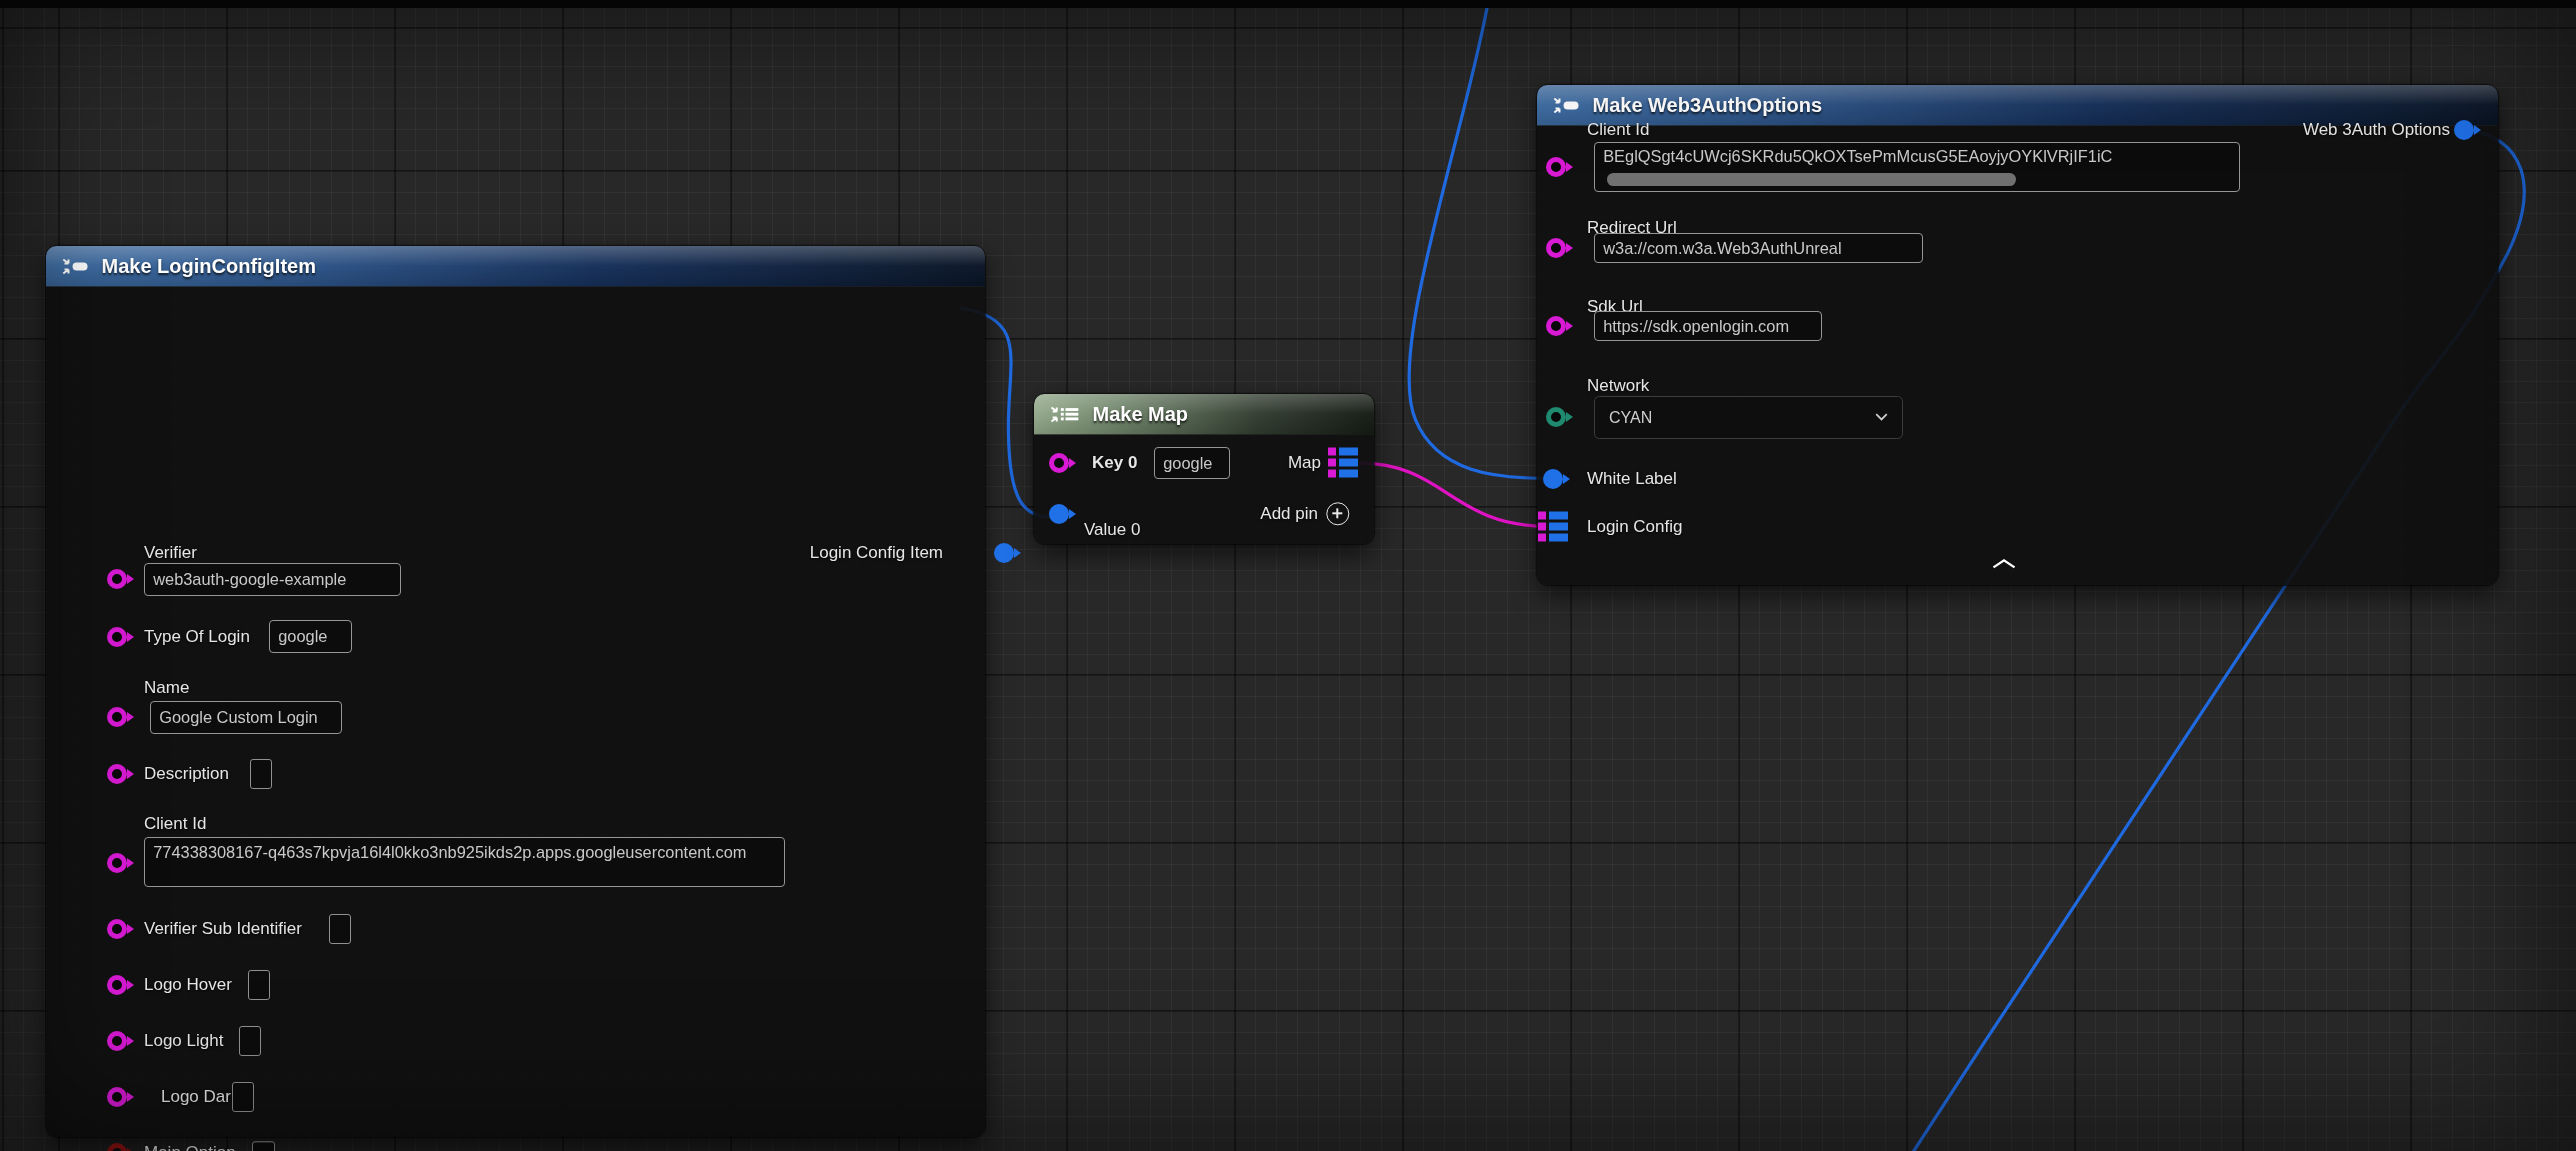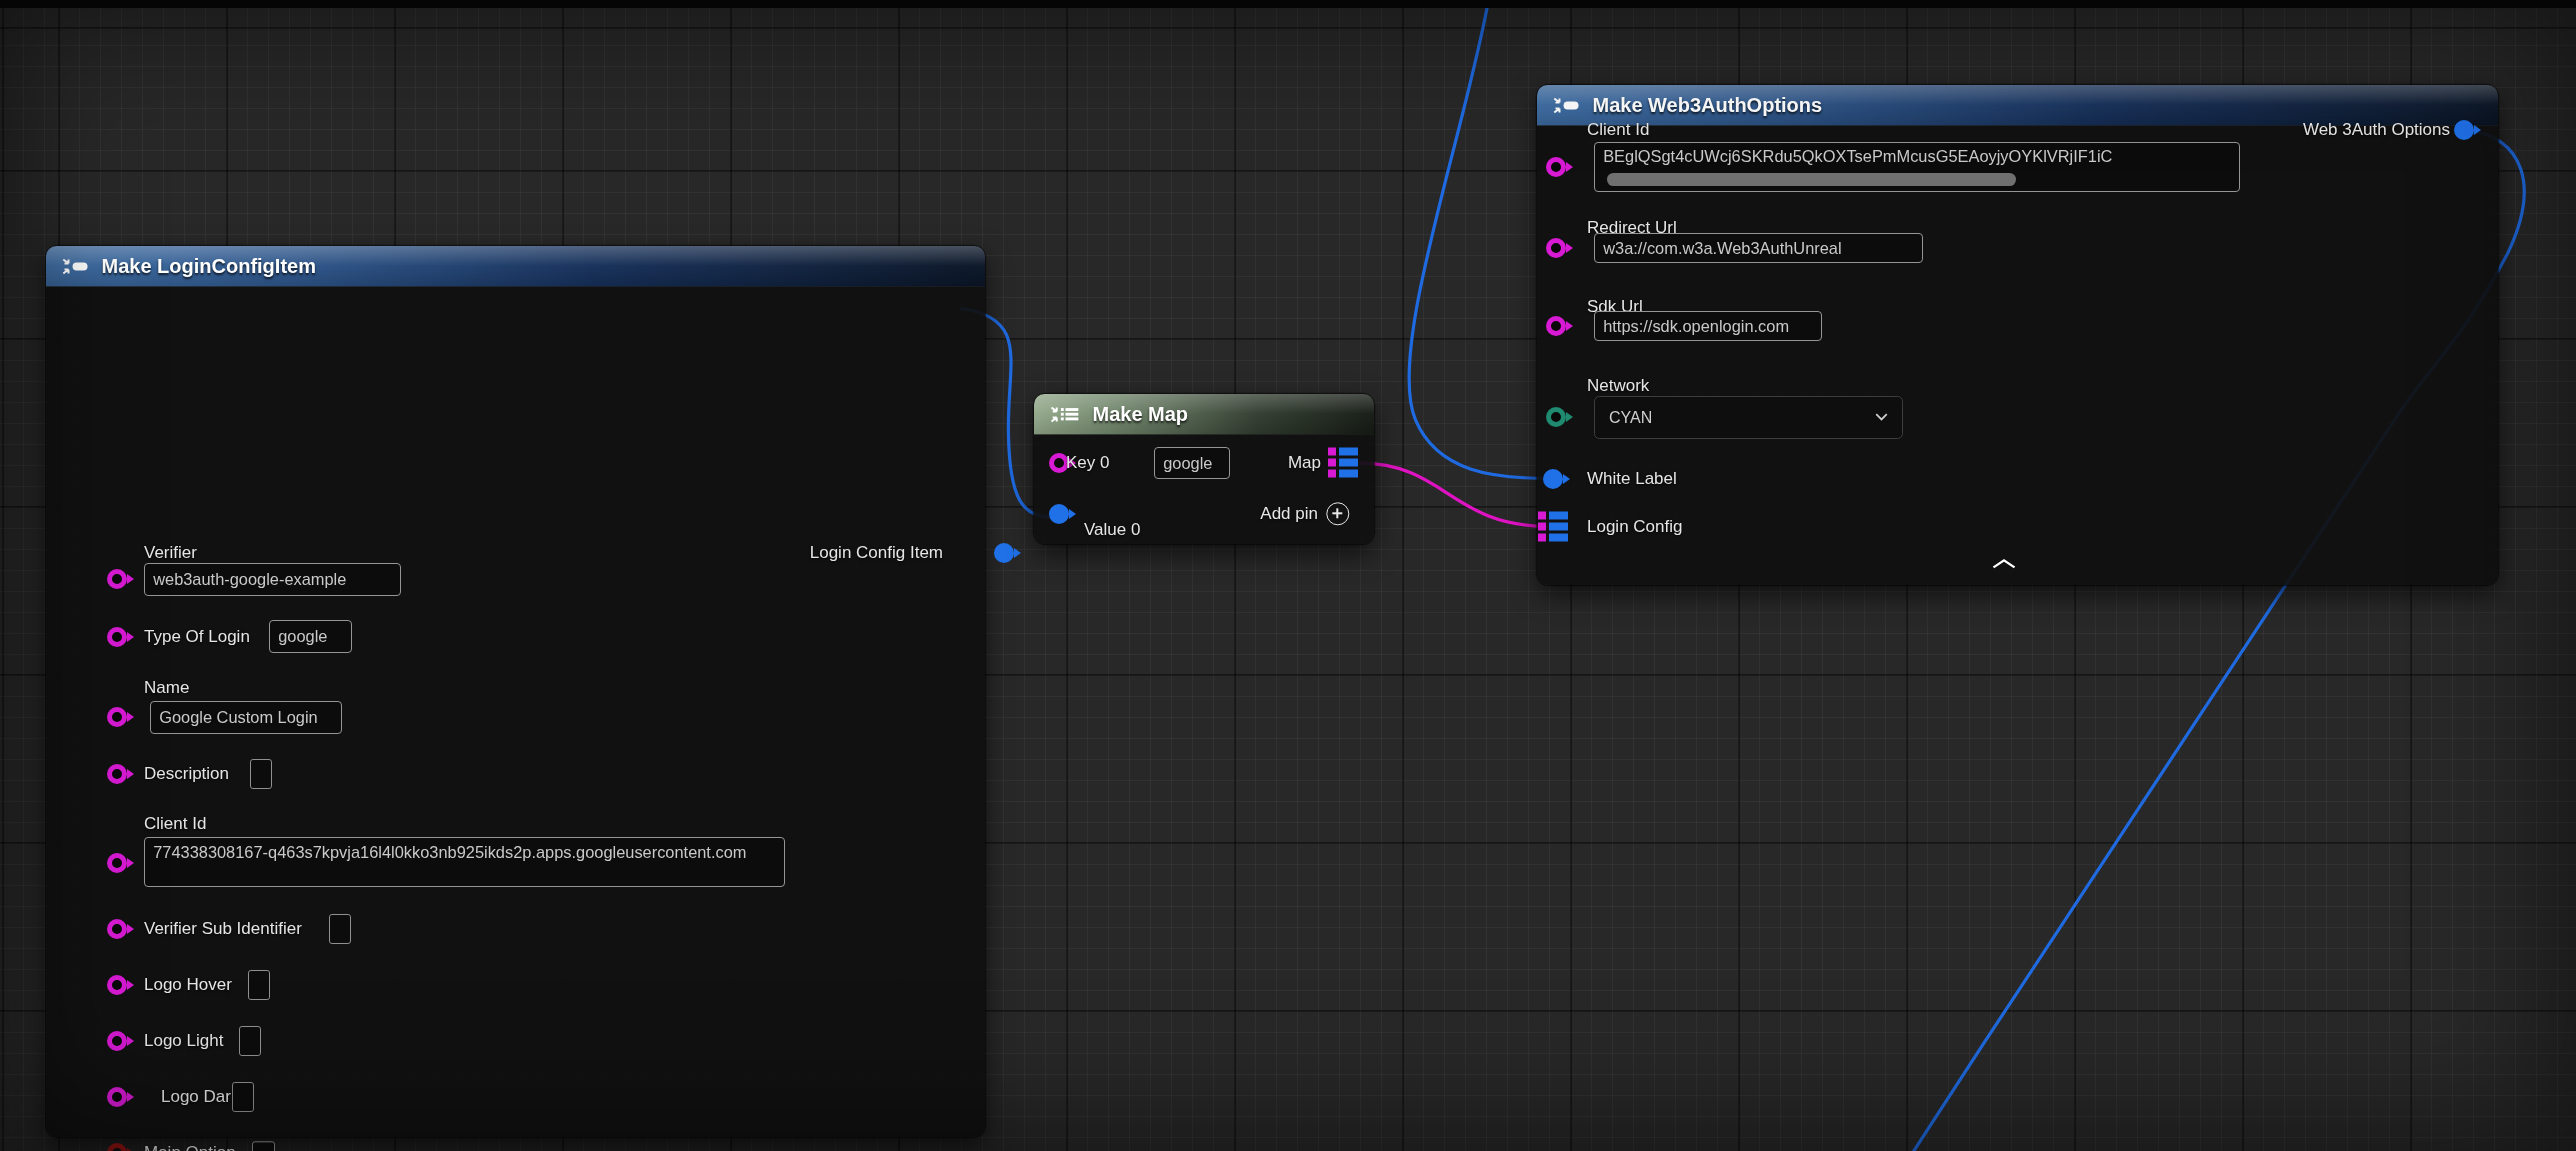--- a/index.html
+++ b/index.html
@@ -173,21 +173,21 @@
           <rect x="28" y="15" width="22" height="5" fill="#fff"></rect>
         <rect x="20" y="23" width="5" height="5" fill="#fff"></rect>
           <rect x="28" y="23" width="22" height="5" fill="#fff"></rect>
       </svg>
       <span class="ntitle">Make Map</span>
     </div>
 
     <span class="pin ring" style="--c: #d81ad4; left: 25px; top: 69px; transform: translate(-50%, -50%);">
         <i></i>
       </span>
-    <span class="plabel" style="left:32px;top:69px;">Key 0</span>
+    <span class="plabel" style="left:58px;top:69px;font-weight:bold;">Key 0</span>
     <div class="tbox" style="left:120px;top:53px;width:76px;height:32px;">google</div>
 
     <span class="pin fill" style="--c:#2070e8;left:25px;top:120px;">
         <i></i>
       </span>
     <span class="plabel" style="left:50px;top:120px;margin-top:16px;">Value 0</span>
 
     <span class="plabel right" style="left:287px;top:69px;">Map</span>
     <span class="gridpin" style="left:309px;top:69px;">
       <span class="m"></span>

